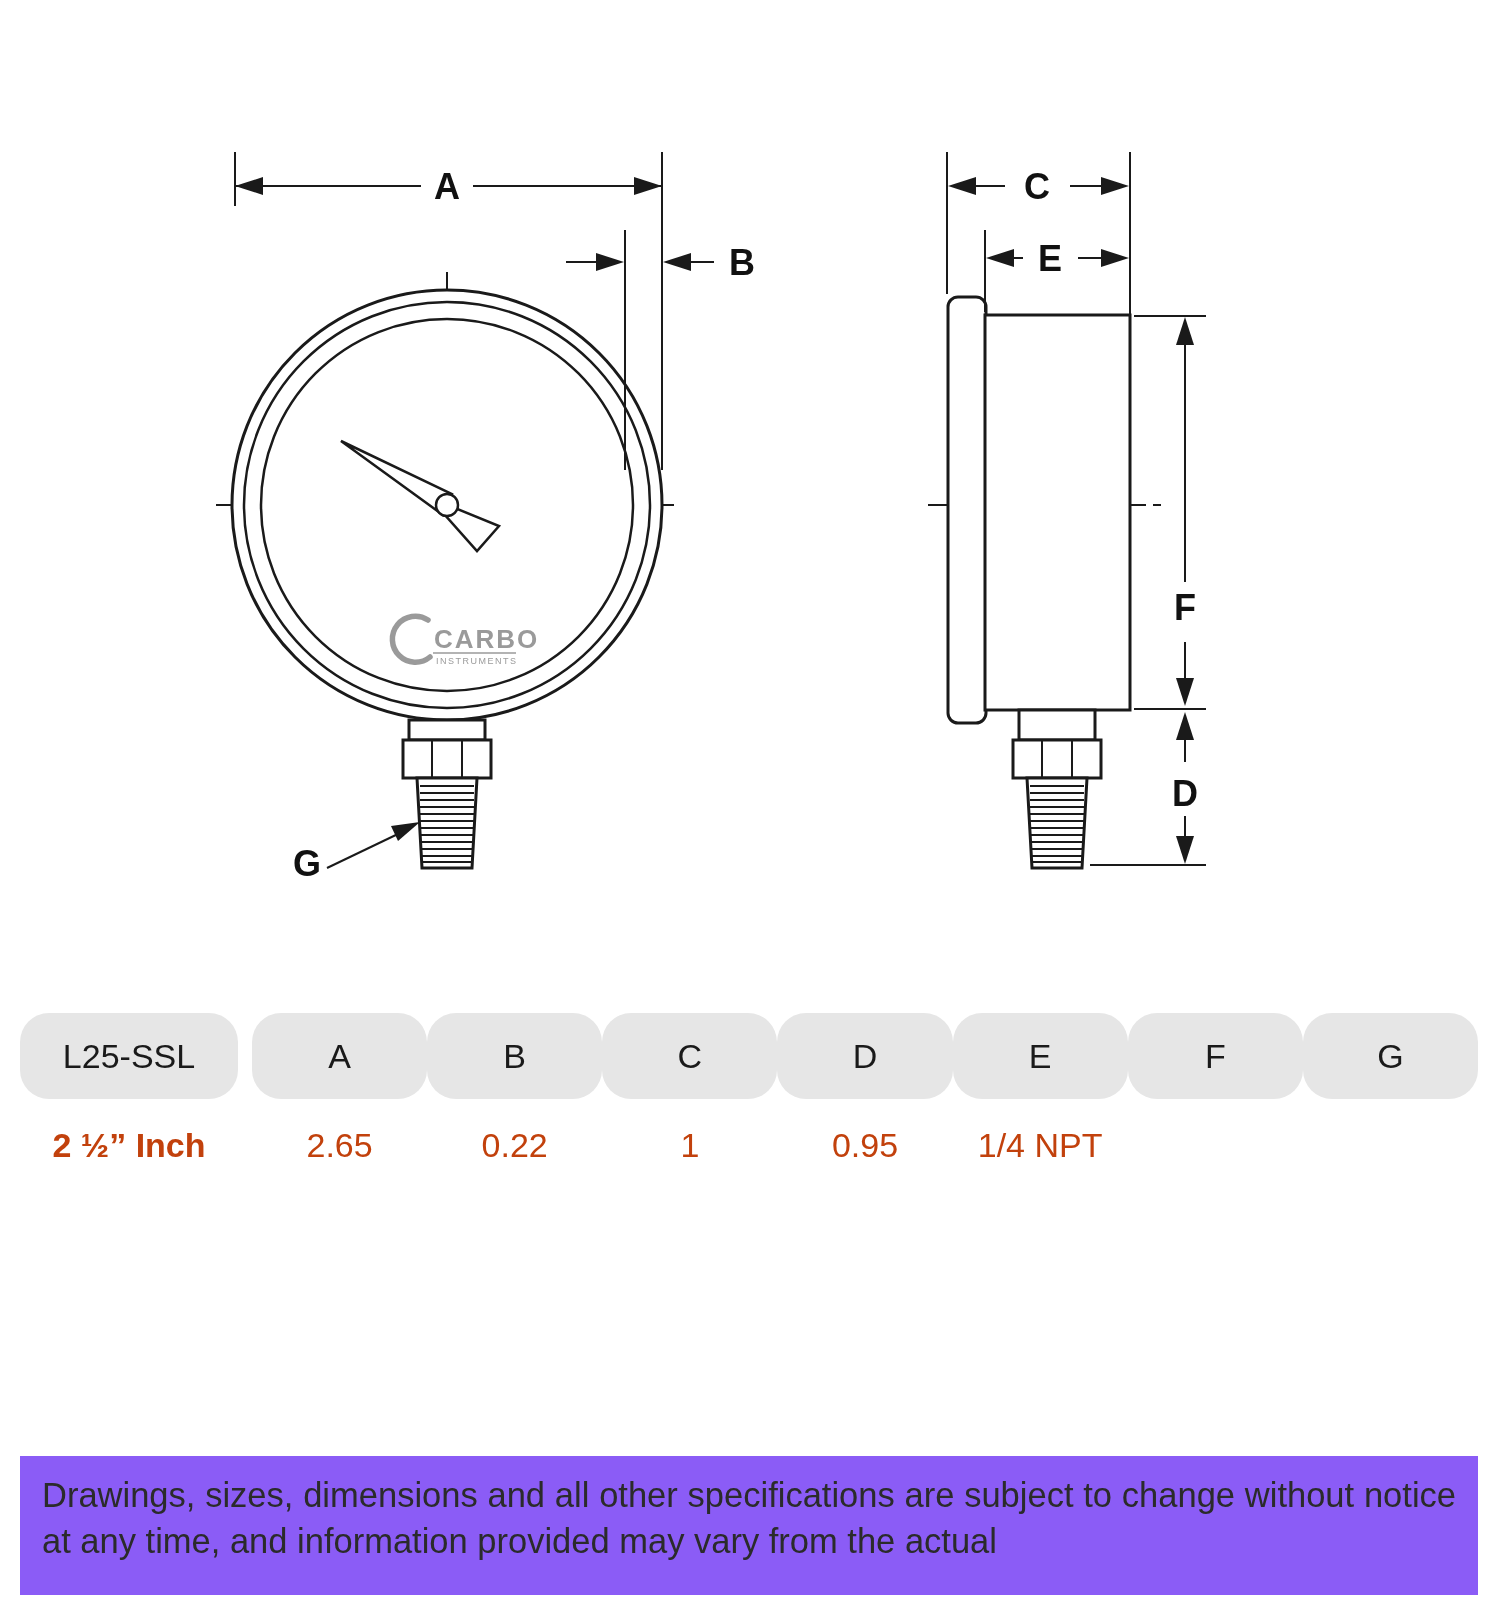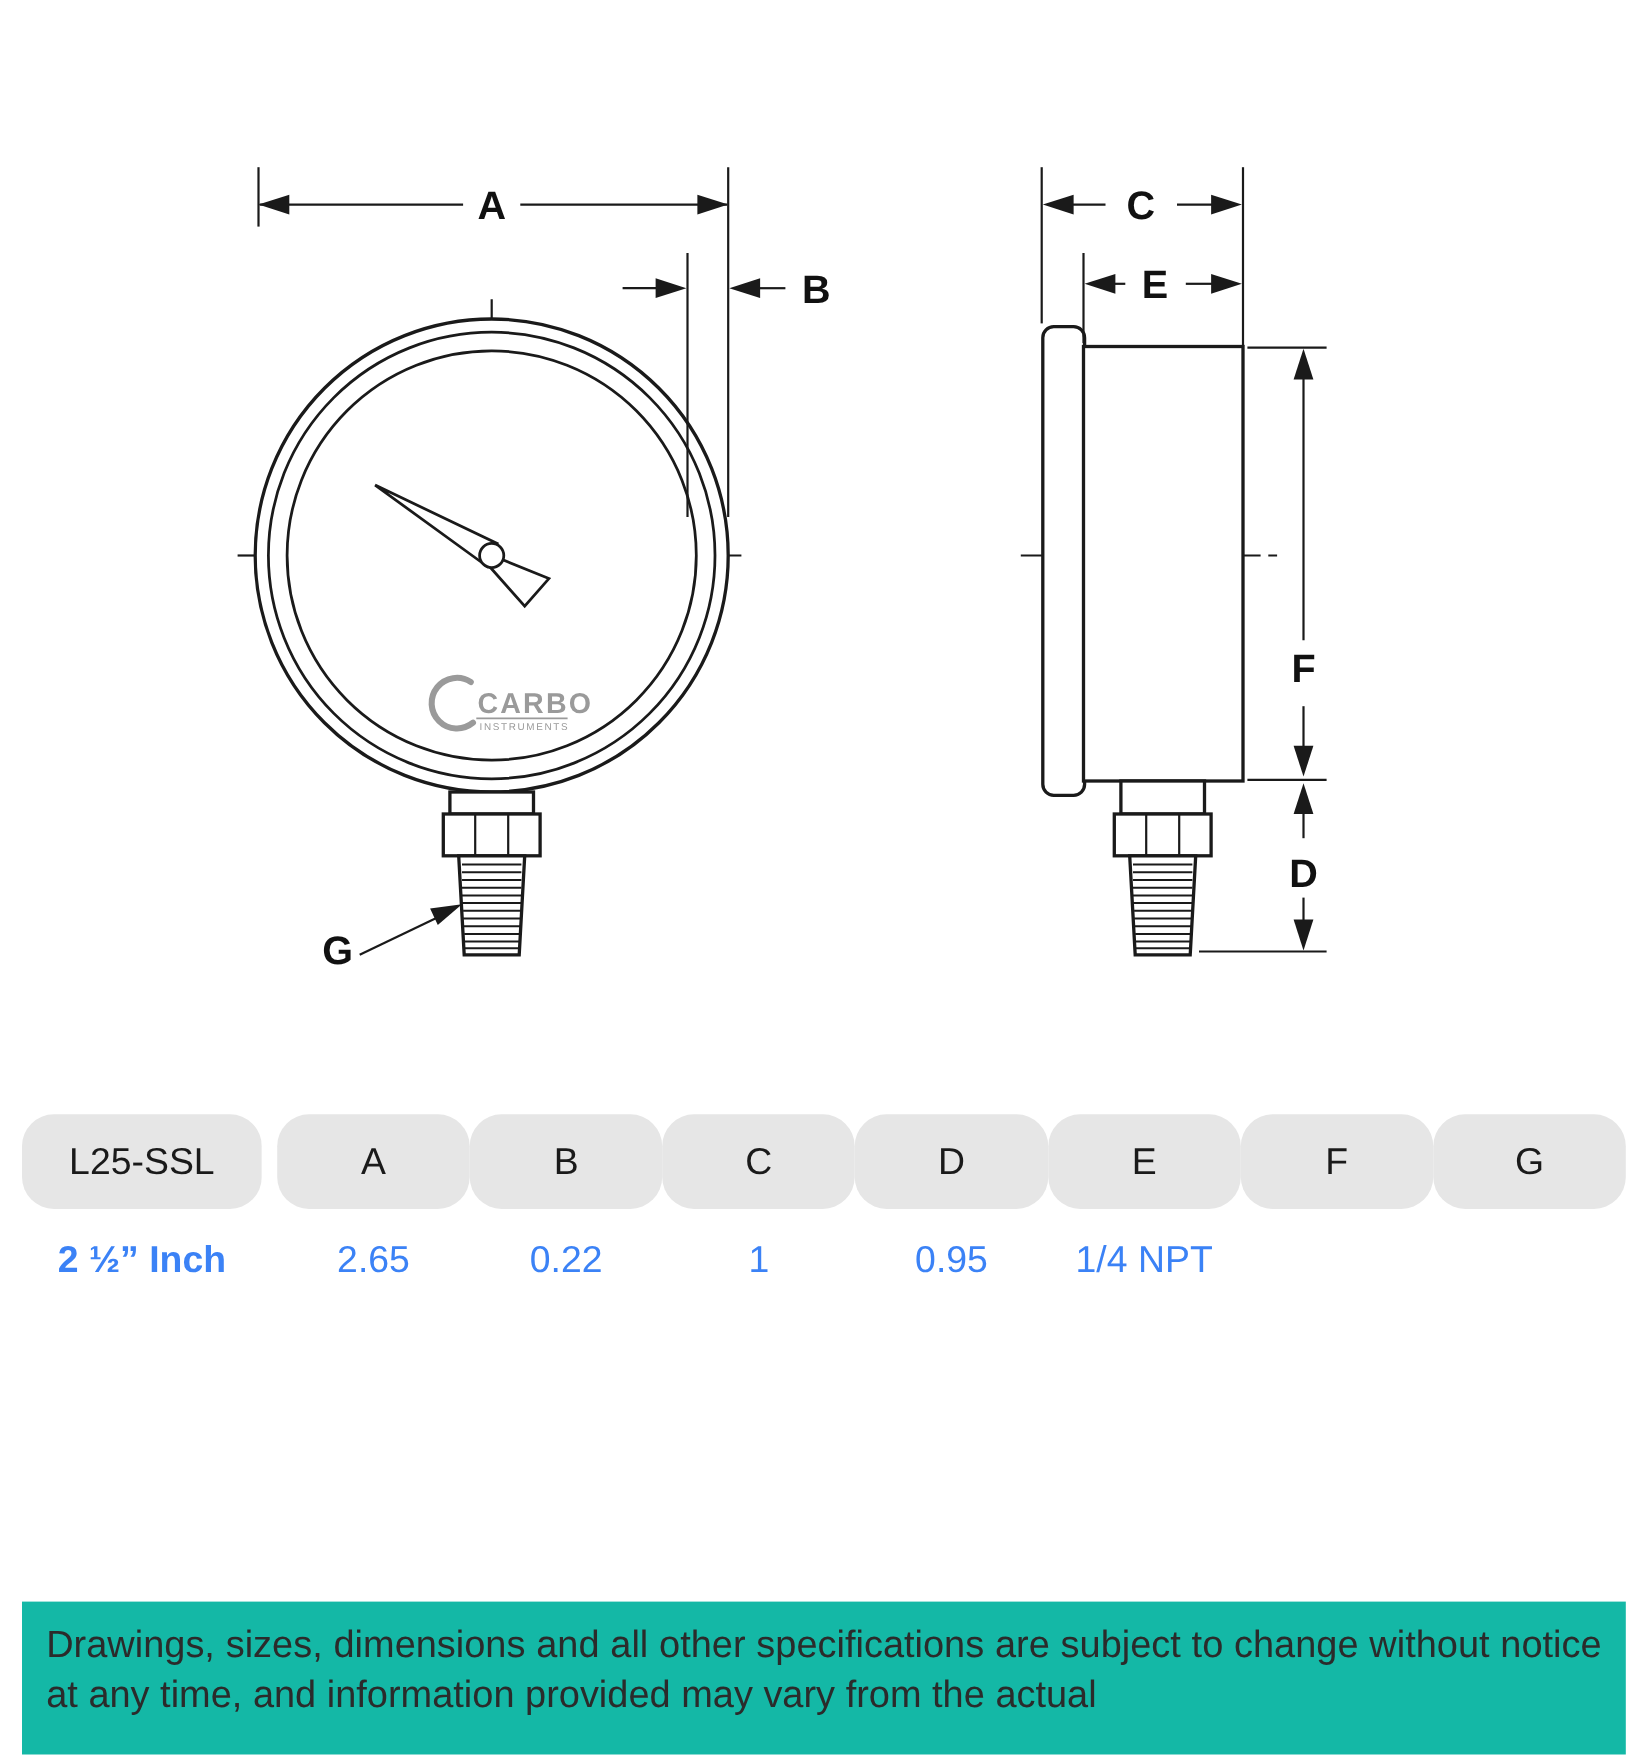--- a/index.html
+++ b/index.html
@@ -23,27 +23,27 @@
   .spec-header { height:86px; }
   .spec-row { height:92px; background:#ffffff; }
   .spec-header .cell {
     background:#e6e6e6;
     display:flex; align-items:center; justify-content:center;
     font-size:34px; color:#1a1a1a;border-radius:29px;
   }
   .spec-header .gap, .spec-row .gap { background:#ffffff; }
   .spec-row .cell {
     display:flex; align-items:center; justify-content:center;
-    font-size:34px; color:#3b82f6;
+    font-size:34px; color:#c2410c;
   }
   .spec-row .cell.model { font-weight:bold; }
 
   .disclaimer {
     margin:265px 20px 0 20px;
-    background:#14b8a6;
+    background:#8b5cf6;
     padding:17px 22px 30px 22px;
     font-size:34.5px;
     line-height:1.33;
     color:#2b2b2b;
     text-align:justify;
   }
 </style>
 </head>
 <body>
 

